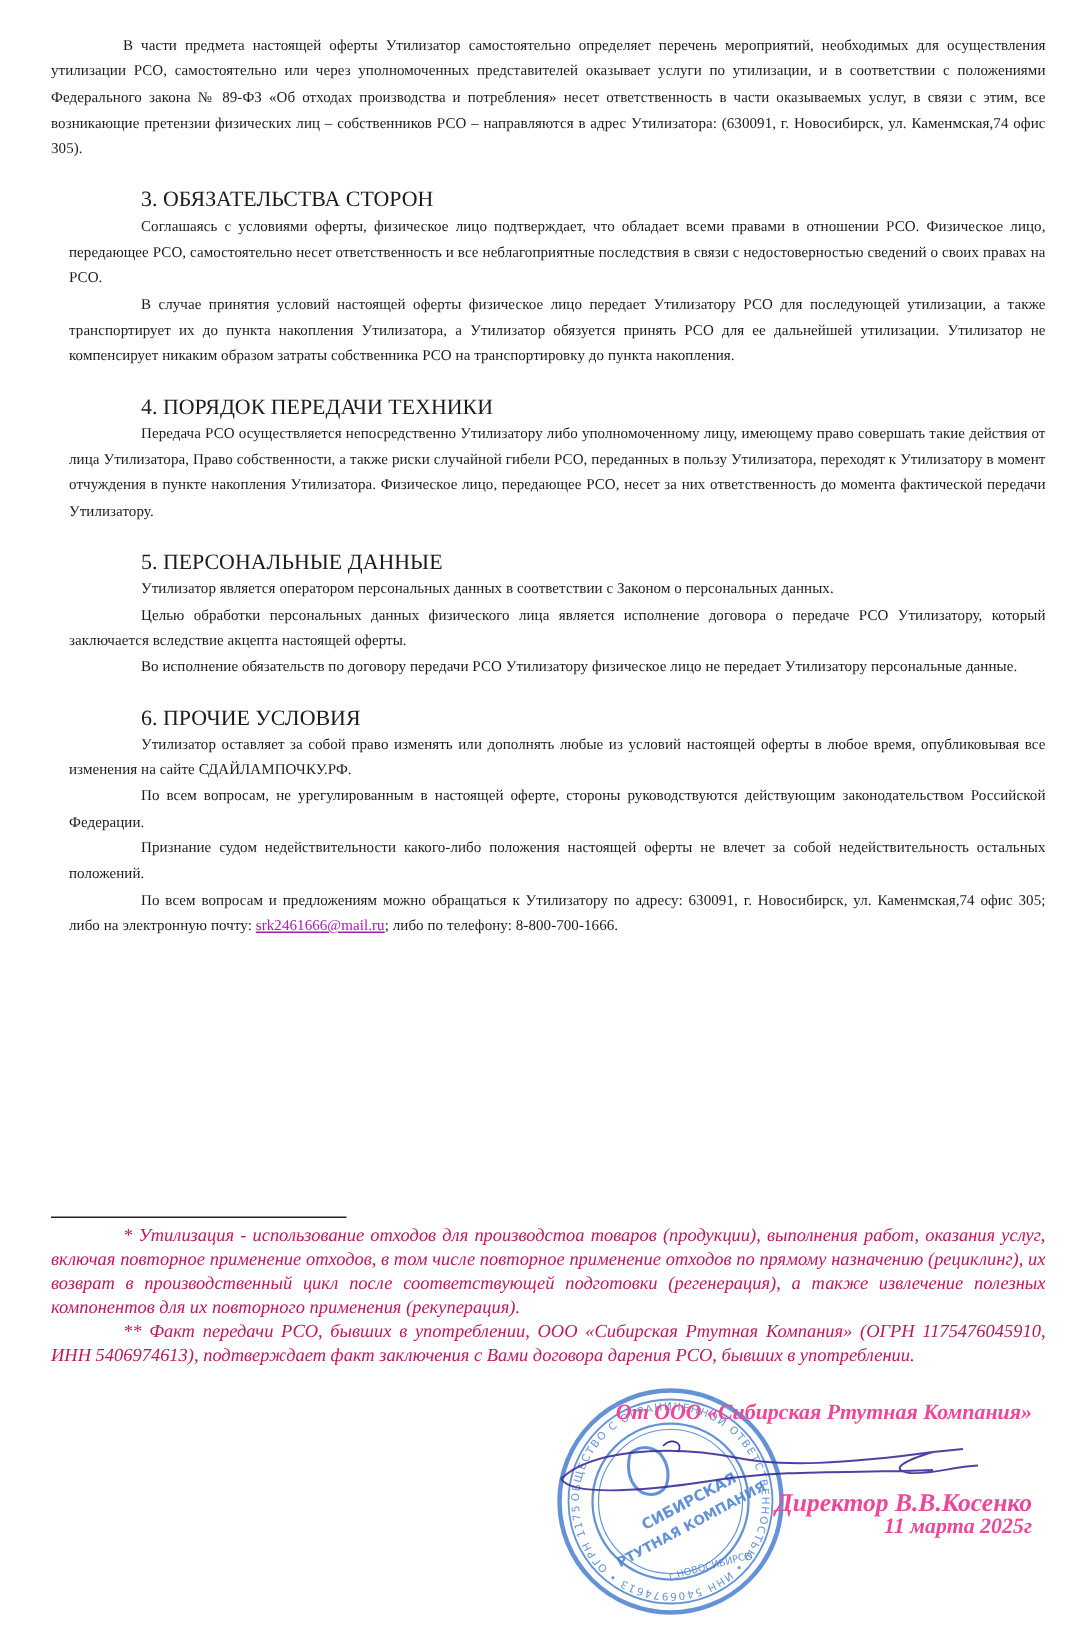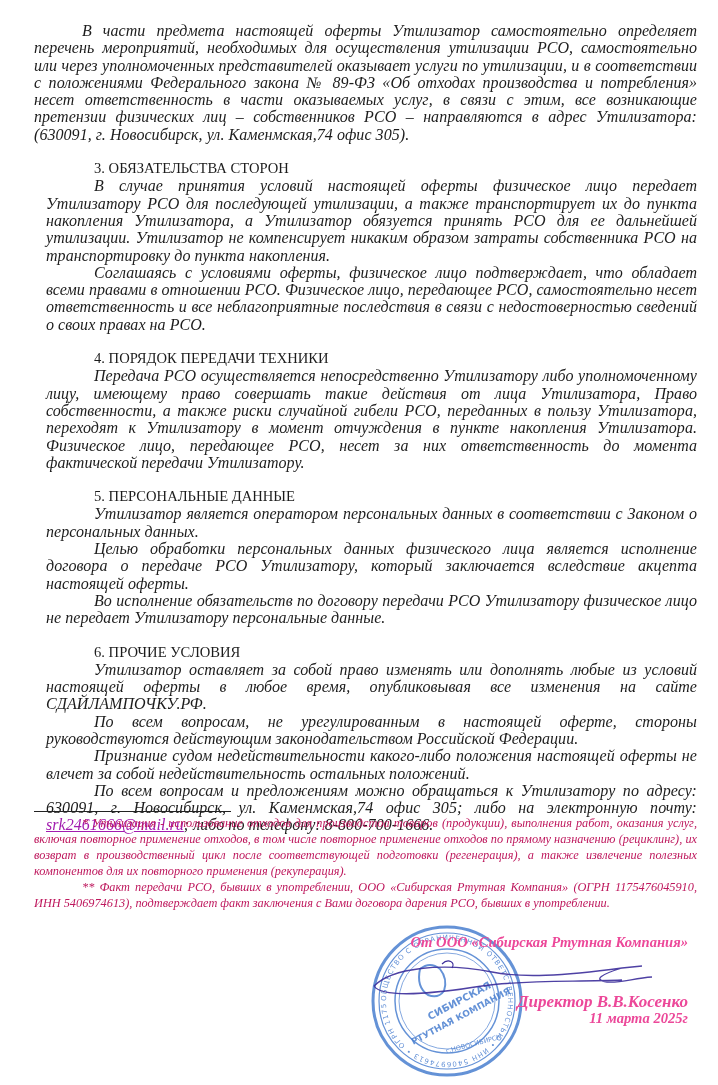--- a/index.html
+++ b/index.html
@@ -1,19 +1,19 @@
 <!DOCTYPE html>
 <html><head>
 <meta charset="utf-8">
 <style>
   html, body { margin: 0; padding: 0; background: #ffffff; }
   body { width: 718px; height: 1085px; position: relative; overflow: hidden;
          font-family: "Liberation Serif", "DejaVu Serif", serif; color: #1c1c1c; }
   .page { position: absolute; left: 34px; top: 22px; width: 663px; }
-  .p { font-size: 16px; line-height: 17.3px; text-align: justify; margin: 0; text-indent: 48px; letter-spacing: 0.05px; font-style: italic; }
+  .p { font-size: 10px; line-height: 17.3px; text-align: justify; margin: 0; text-indent: 48px; letter-spacing: 0.05px; }
   .h { font-size: 14.6px; line-height: 17.3px; margin: 0; padding-left: 48px; }
   .section { margin-top: 17px; margin-left: 12px; }
   a.email { color: #a21caf; text-decoration: underline; }
   .fn-rule { position: absolute; left: 34px; top: 811px; width: 197px; height: 0; border-top: 1.3px solid #222; }
   .footnotes { position: absolute; left: 34px; top: 815px; width: 663px; }
   .fn { font-style: italic; font-size: 12.3px; line-height: 16px; text-align: justify; margin: 0; text-indent: 48px; color: #be185d; }
   .sig { position: absolute; right: 30px; text-align: right; font-style: italic; font-weight: bold; color: #ec4899; }
   .sig-company { top: 934px; font-size: 14.6px; }
   .sig-director { top: 992px; font-size: 17px; text-align: center; }
   .sig-date { top: 1010px; font-size: 14.6px; text-align: right; }
@@ -21,22 +21,22 @@
   .signature { position: absolute; left: 372px; top: 950px; width: 300px; height: 60px; }
 </style>
 </head>
 <body>
 
 <div class="page">
   <p class="p">В части предмета настоящей оферты Утилизатор самостоятельно определяет перечень мероприятий, необходимых для осуществления утилизации РСО, самостоятельно или через уполномоченных представителей оказывает услуги по утилизации, и в соответствии с положениями Федерального закона № 89-ФЗ «Об отходах производства и потребления» несет ответственность в части оказываемых услуг, в связи с этим, все возникающие претензии физических лиц – собственников РСО – направляются в адрес Утилизатора: (630091, г. Новосибирск, ул. Каменмская,74 офис 305).</p>
 
   <div class="section">
     <p class="h">3. ОБЯЗАТЕЛЬСТВА СТОРОН</p>
+    <p class="p">Соглашаясь с условиями оферты, физическое лицо подтверждает, что обладает всеми правами в отношении РСО. Физическое лицо, передающее РСО, самостоятельно несет ответственность и все неблагоприятные последствия в связи с недостоверностью сведений о своих правах на РСО.</p>
     <p class="p">В случае принятия условий настоящей оферты физическое лицо передает Утилизатору РСО для последующей утилизации, а также транспортирует их до пункта накопления Утилизатора, а Утилизатор обязуется принять РСО для ее дальнейшей утилизации. Утилизатор не компенсирует никаким образом затраты собственника РСО на транспортировку до пункта накопления.</p>
-    <p class="p">Соглашаясь с условиями оферты, физическое лицо подтверждает, что обладает всеми правами в отношении РСО. Физическое лицо, передающее РСО, самостоятельно несет ответственность и все неблагоприятные последствия в связи с недостоверностью сведений о своих правах на РСО.</p>
   </div>
 
   <div class="section">
     <p class="h">4. ПОРЯДОК ПЕРЕДАЧИ ТЕХНИКИ</p>
     <p class="p">Передача РСО осуществляется непосредственно Утилизатору либо уполномоченному лицу, имеющему право совершать такие действия от лица Утилизатора, Право собственности, а также риски случайной гибели РСО, переданных в пользу Утилизатора, переходят к Утилизатору в момент отчуждения в пункте накопления Утилизатора. Физическое лицо, передающее РСО, несет за них ответственность до момента фактической передачи Утилизатору.</p>
   </div>
 
   <div class="section">
     <p class="h">5. ПЕРСОНАЛЬНЫЕ ДАННЫЕ</p>
     <p class="p">Утилизатор является оператором персональных данных в соответствии с Законом о персональных данных.</p>

